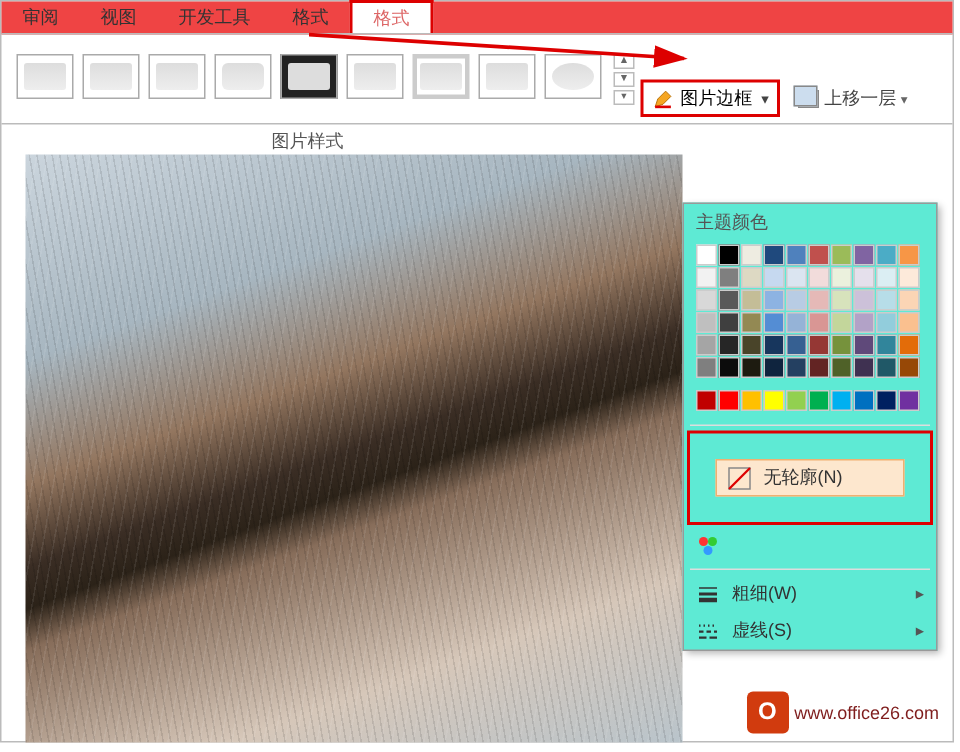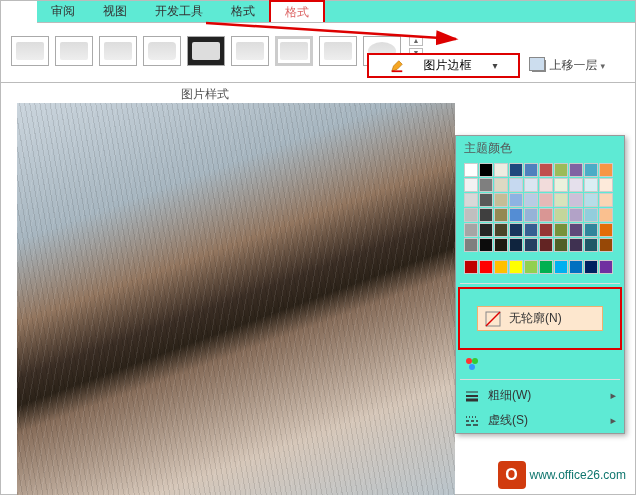--- a/index.html
+++ b/index.html
@@ -1,38 +1,38 @@
 <!DOCTYPE html>
 <html><head>
 <meta charset="utf-8">
 <style>
   * { box-sizing: border-box; margin: 0; padding: 0; }
   body { font-family: "Microsoft YaHei", Arial, sans-serif; font-size: 12px; background: #fff; width: 640px; height: 501px; position: relative; overflow: hidden; }
   
   .outer-border { position: absolute; top: 0; left: 0; width: 636px; height: 495px; border: 1px solid #bbb; }
 
-  .tabs { display: flex; height: 22px; border-bottom: 1px solid #bbb; background: #5eead4; margin-left: 36px; }
+  .tabs { display: flex; height: 22px; border-bottom: 1px solid #bbb; background: #ef4444; }
   .tab { padding: 2px 14px; color: #333; cursor: pointer; }
   .tab.active { border: 2px solid #d00; border-bottom: none; color: #d66; background: #fff; margin-top: -1px; }
   
   .ribbon { height: 60px; border-bottom: 1px solid #bbb; display: flex; align-items: center; padding: 6px 10px; position: relative; }
   .style-gallery { display: flex; gap: 6px; }
   .style-thumb { width: 38px; height: 30px; border: 1px solid #aaa; background: #fff; display: flex; align-items: center; justify-content: center; overflow: hidden; }
   .style-thumb .inner { width: 28px; height: 18px; background: linear-gradient(#ddd,#eee); border-radius: 2px; }
   .style-thumb.round .inner { border-radius: 4px; }
   .style-thumb.oval .inner { border-radius: 50%; }
   .style-thumb.black { background: #222; }
   .style-thumb.black .inner { background: #ddd; border-radius: 2px; }
   .style-thumb.grey { border-width: 3px; border-color: #ccc; }
   .gallery-arrows { width: 14px; margin-left: 2px; display: flex; flex-direction: column; justify-content: center; gap: 2px; }
   .arrow-btn { width: 14px; height: 10px; border: 1px solid #bbb; font-size: 7px; text-align: center; line-height: 8px; color: #666; }
   .gallery-label { position: absolute; top: 63px; left: 180px; font-size: 12px; color: #555; background: transparent; }
   
   .right-controls { position: absolute; right: 30px; top: 30px; display: flex; align-items: center; gap: 8px; }
-  .border-btn { display: flex; align-items: center; gap: 19px; padding: 2px 21px; border: 2px solid #d00; background: #fff; }
+  .border-btn { display: flex; align-items: center; gap: 4px; padding: 2px 6px; border: 2px solid #d00; background: #fff; }
   .border-btn .pencil { width: 14px; height: 14px; }
   .border-btn .drop { font-size: 10px; margin-left: 2px; color: #444; }
   .bring-forward { display: flex; align-items: center; gap: 3px; margin-left: 4px; color: #444; }
   .bring-forward .icon { width: 14px; height: 12px; border: 1px solid #888; position: relative; background: #fff; }
   .bring-forward .icon::before { content: ""; position: absolute; width: 14px; height: 12px; border: 1px solid #888; left: -4px; top: -4px; background: #cde; }
   .bring-forward .dd { font-size: 9px; color: #666; }
   
   .content-area { position: relative; height: 415px; }
   .image-placeholder { position: absolute; top: 20px; left: 16px; width: 438px; height: 392px; background: linear-gradient(160deg,#cbd5dd 0%, #a7b6c0 25%, #93765f 40%, #3a2d24 50%, #2b2218 55%, #876d5a 60%, #d6c7b9 80%, #b9c4cb 100%); overflow: hidden; }
   .image-placeholder::before { content: ""; position: absolute; inset: 0; background: repeating-linear-gradient(80deg, rgba(0,0,0,0.10) 0 1px, transparent 1px 5px), repeating-linear-gradient(100deg, rgba(255,255,255,0.08) 0 1px, transparent 1px 7px); }
@@ -48,21 +48,21 @@
   .menu-item .mi-icon { width: 16px; height: 16px; display: flex; align-items: center; justify-content: center; }
   .menu-item .submenu-arrow { margin-left: auto; font-size: 11px; color: #555; }
   .menu-item.highlighted { background: #fde7ce; border: 1px solid #f0b070; padding: 3px 7px; }
 
   .arrow-svg { position: absolute; top: 20px; left: 205px; width: 270px; height: 40px; pointer-events: none; z-index: 6; }
   
   .watermark { position: absolute; right: 14px; bottom: 12px; display: flex; align-items: center; gap: 4px; z-index: 7; }
   .wm-logo { width: 28px; height: 28px; background: #d13b0e; border-radius: 4px; display: flex; align-items: center; justify-content: center; color: #fff; font-weight: bold; font-size: 16px; font-family: Arial; }
   .wm-text .line1 { color: #d13b0e; font-weight: bold; font-size: 16px; }
   .wm-text .line1 .cn { color: #333; font-size: 15px; }
-  .wm-text .line2 { color: #0f766e; font-size: 12px; }
+  .wm-text .line2 { color: #7f1d1d; font-size: 12px; }
 </style>
 </head>
 <body>
 
 <div class="outer-border">
 
   <div class="tabs">
     <div class="tab">审阅</div>
     <div class="tab">视图</div>
     <div class="tab">开发工具</div>

